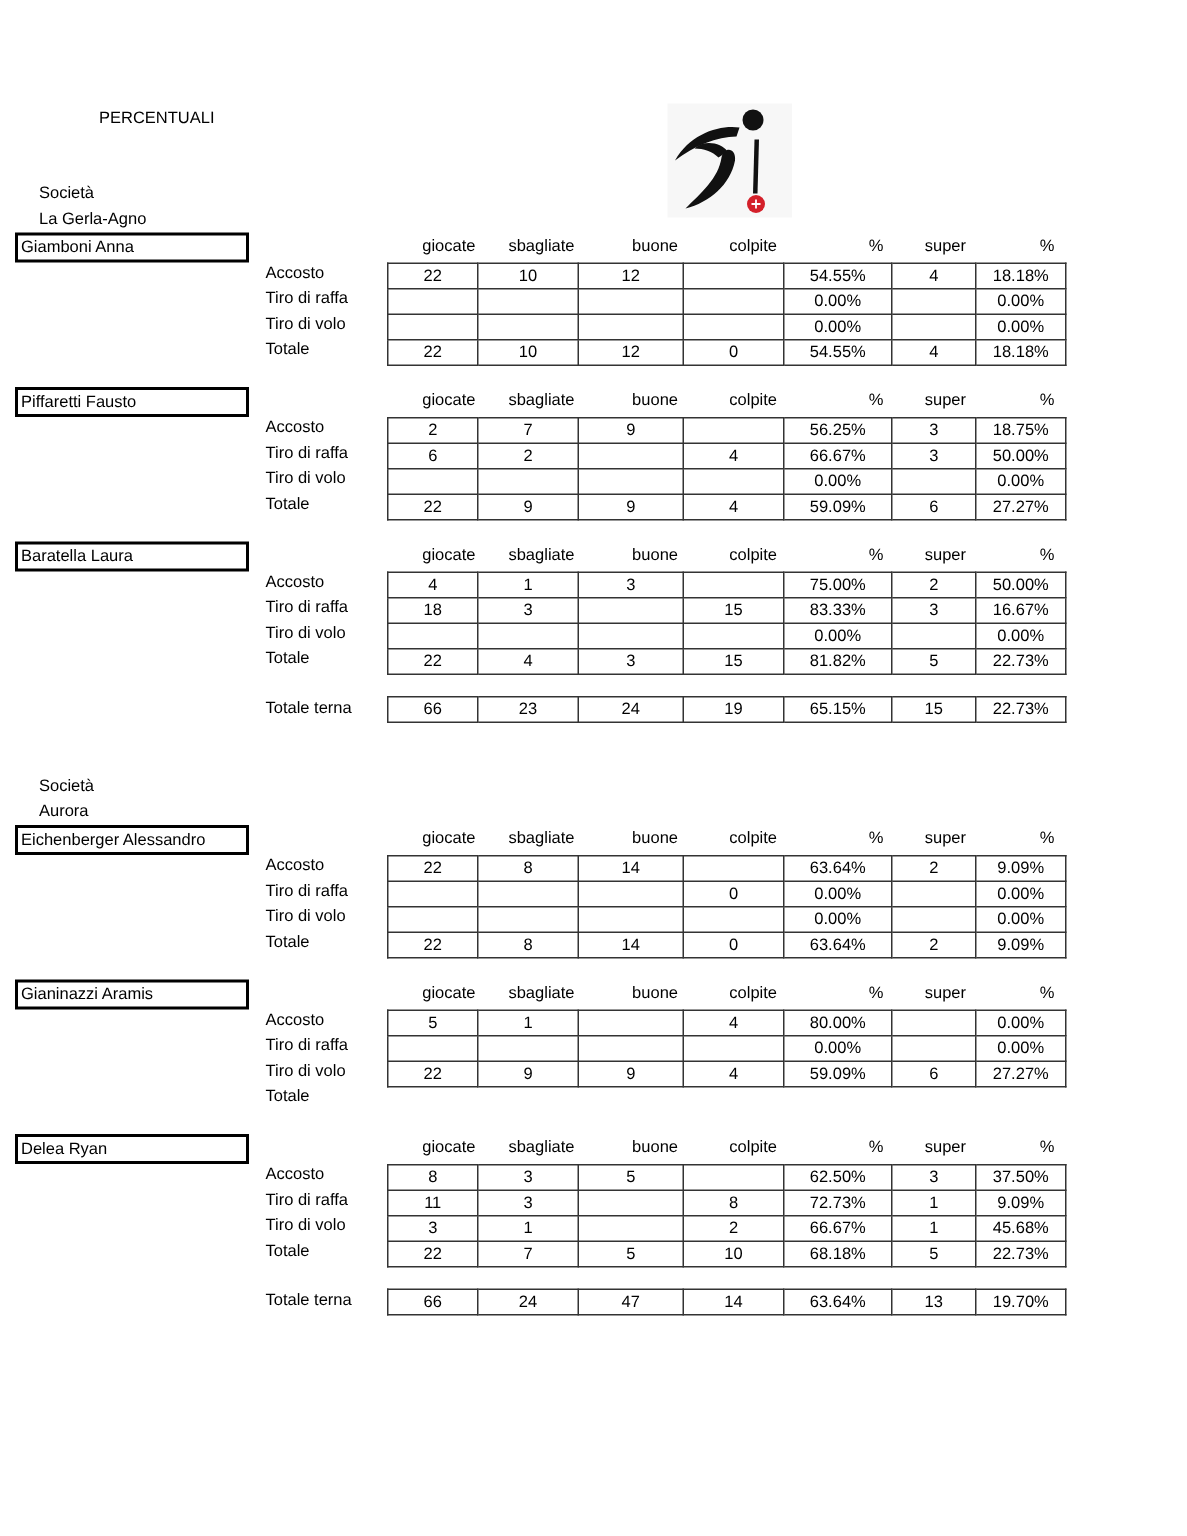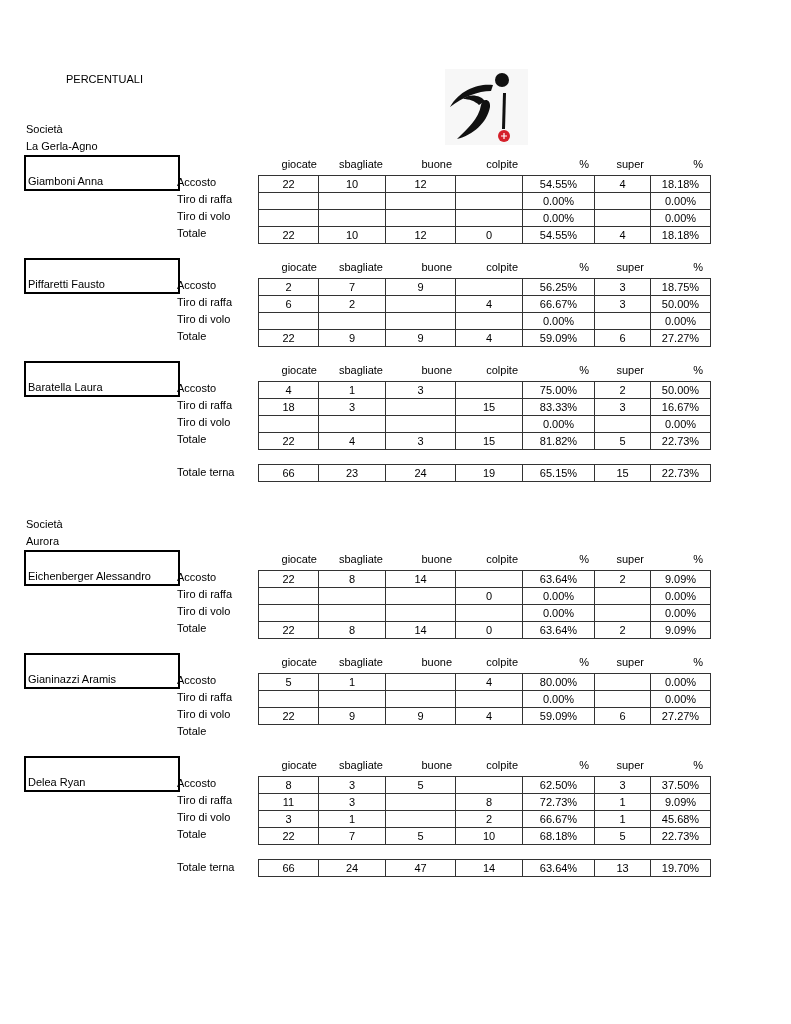--- a/index.html
+++ b/index.html
@@ -1,21 +1,21 @@
 <!DOCTYPE html>
 <html><head>
 <meta charset="utf-8">
 <style>
   html, body { margin: 0; padding: 0; background: #ffffff; }
   body { width: 791px; height: 1024px; position: relative; overflow: hidden;
          font-family: "Liberation Sans", sans-serif; font-size: 11px; color: #000; }
   .txt { position: absolute; white-space: nowrap; line-height: 14px; }
   .logo { position: absolute; left: 445px; top: 69px; width: 83px; height: 76px; background: #f7f7f7; }
-  .name-box { position: absolute; left: 24px; width: 150px; height: 16px; border: 2px solid #000;
-              box-sizing: content-box; padding: 16px 0 0 2px; line-height: 16px; white-space: nowrap; }
+  .name-box { position: absolute; left: 10px; width: 150px; height: 16px; border: 2px solid #000;
+              box-sizing: content-box; padding: 0 0 0 2px; line-height: 16px; white-space: nowrap; }
   .hdr { position: absolute; text-align: right; line-height: 14px; }
   .rowlabel { position: absolute; left: 177px; line-height: 17px; white-space: nowrap; }
   table.grid { position: absolute; left: 258px; border-collapse: collapse; border: 1.5px solid #000; }
   table.grid td { border: 1px solid #333; height: 16px; padding: 0; text-align: center; line-height: 16px; font-size: 11px; }
   .c0 { width: 59px; } .c1 { width: 66px; } .c2 { width: 69px; } .c3 { width: 66px; }
   .c4 { width: 71px; } .c5 { width: 55px; } .c6 { width: 59px; }
 </style>
 </head>
 <body>
 

